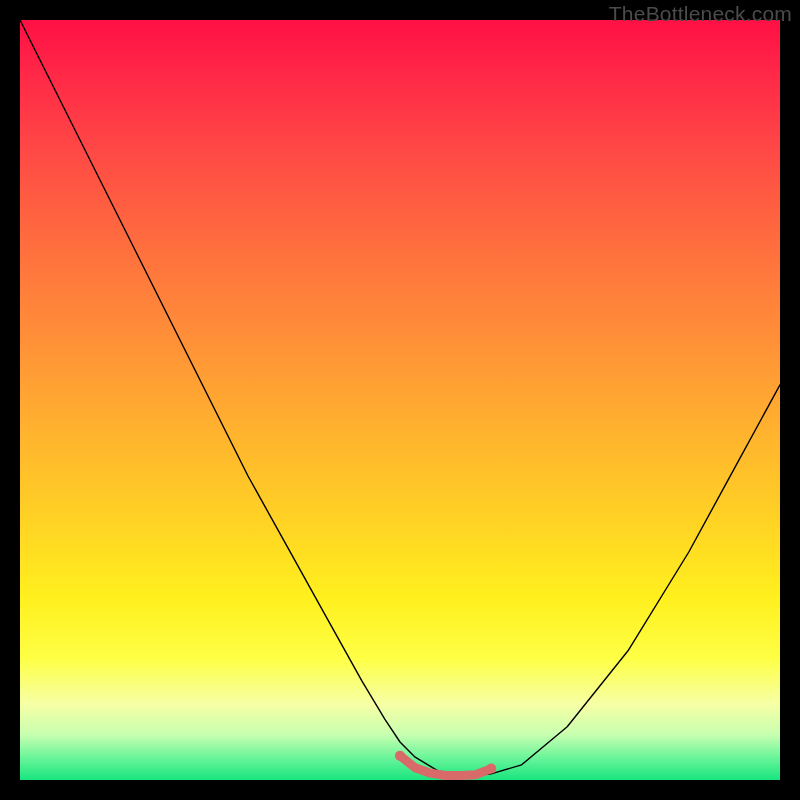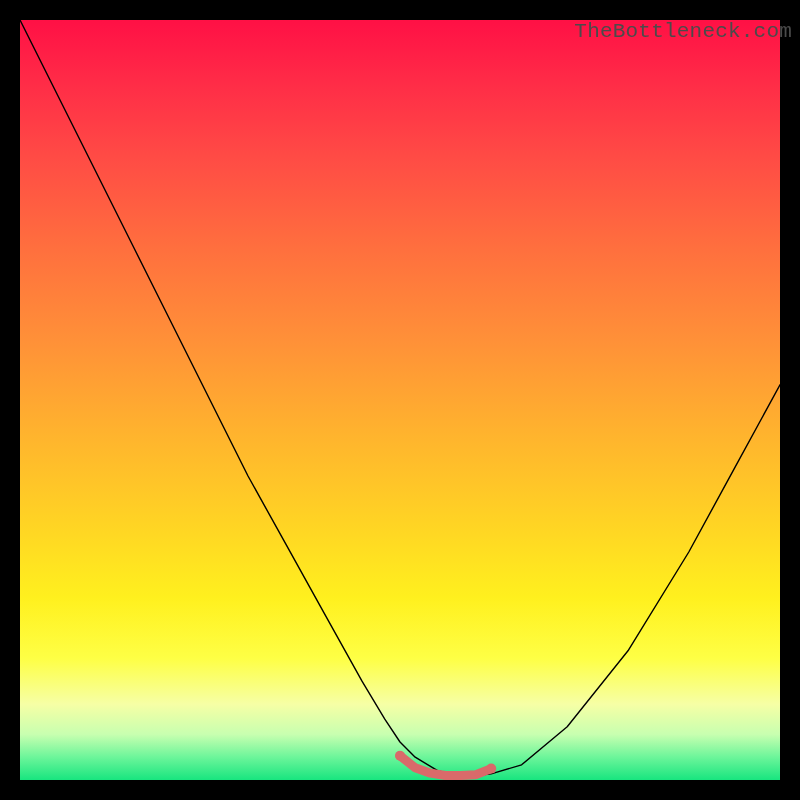--- a/index.html
+++ b/index.html
@@ -43,27 +43,27 @@
   }
   .plot-area svg {
     position: absolute;
     left: 0;
     top: 0;
     width: 760px;
     height: 760px;
   }
   .watermark {
     position: absolute;
-    top: 20px;
+    top: 2px;
     right: 8px;
     color: #4b4b4b;
     font-size: 21px;
     font-weight: 400;
     letter-spacing: 0.2px;
-    font-family: Liberation Mono, monospace;
+    font-family: Liberation Sans, sans-serif;
   }
 </style>
 </head>
 <body>
 
 <div class="frame">
   <div class="plot-area">
     <svg viewBox="0 0 760 760" preserveAspectRatio="none">
       <polyline id="curve-main" fill="none" stroke="#000000" stroke-width="1.4" stroke-linejoin="round" stroke-linecap="round" points="0.00,0.00 38.00,76.00 76.00,152.00 114.00,228.00 152.00,304.00 190.00,380.00 228.00,456.00 266.00,524.40 304.00,592.80 342.00,661.20 364.80,699.20 380.00,722.00 395.20,737.20 418.00,750.88 440.80,755.44 456.00,755.44 471.20,753.92 501.60,744.80 547.20,706.80 608.00,630.80 668.80,532.00 714.40,448.40 760.00,364.80"></polyline>
       <polyline id="curve-marker" fill="none" stroke="#d96a6a" stroke-width="9" stroke-linejoin="round" stroke-linecap="round" points="380.00,735.68 395.20,747.84 410.40,753.16 425.60,755.44 440.80,755.44 456.00,754.68 471.20,748.60"></polyline>

